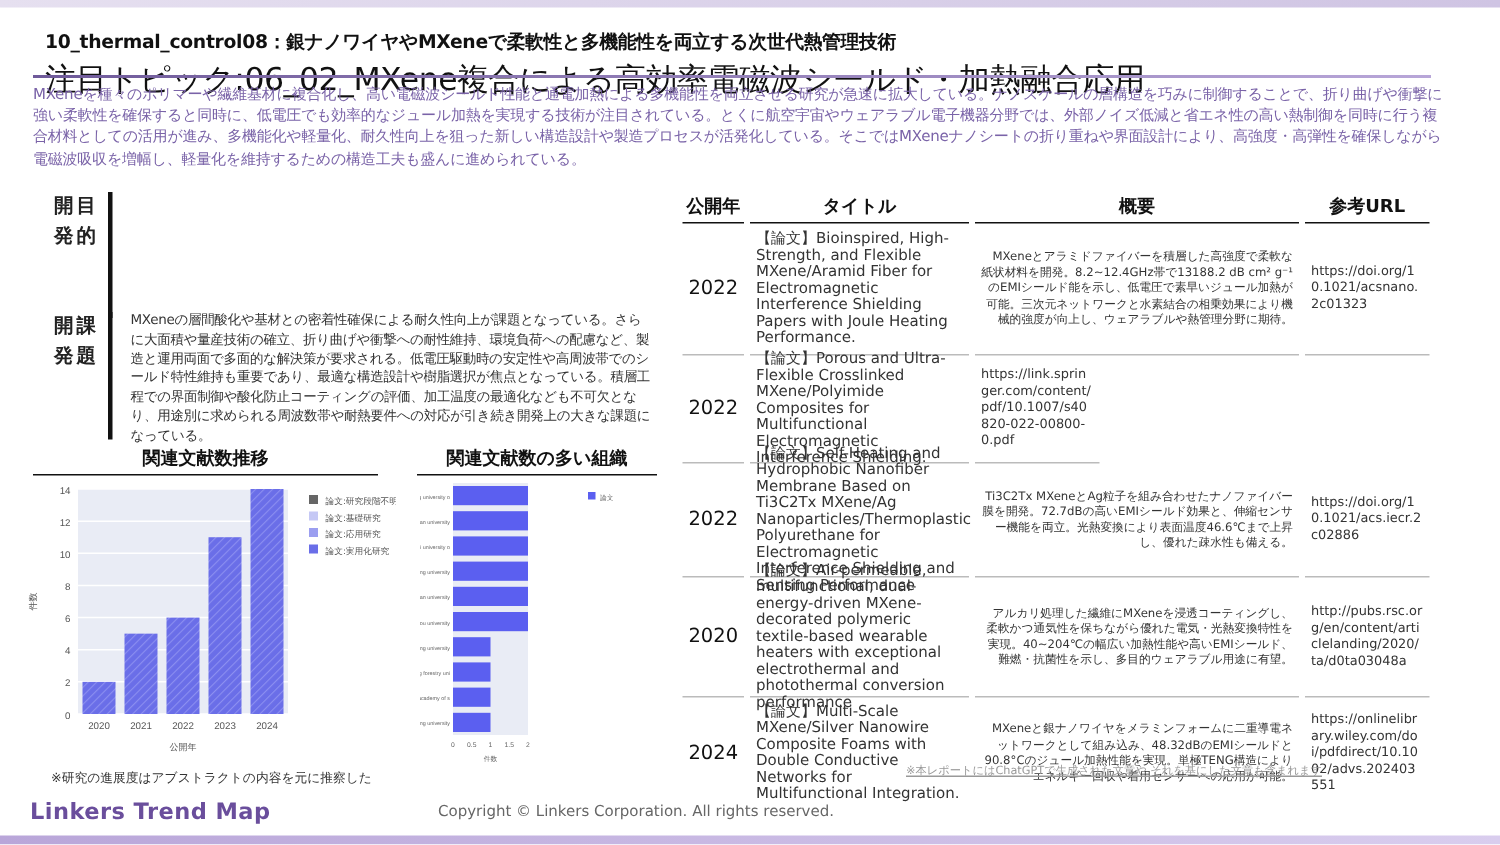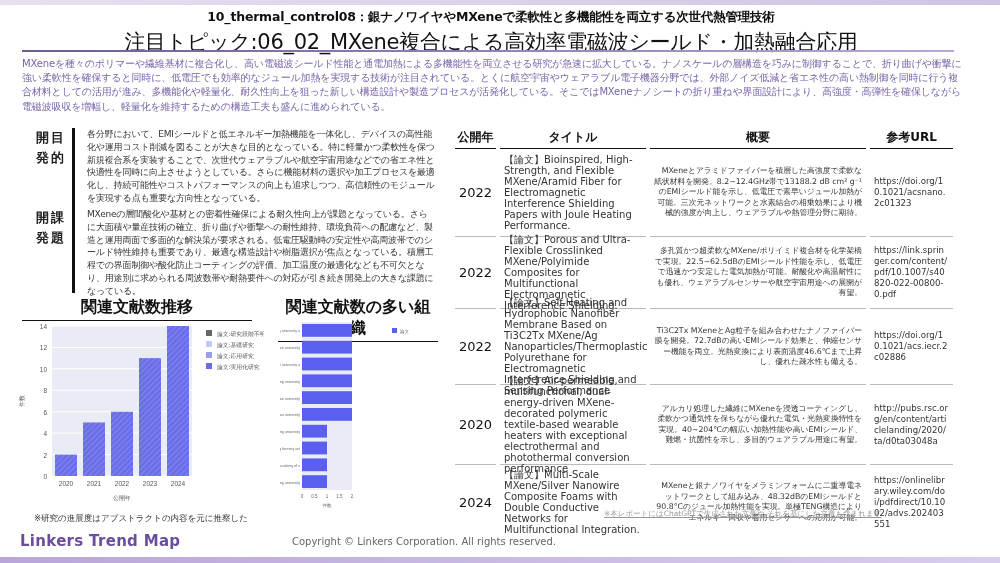--- a/index.html
+++ b/index.html
@@ -1,29 +1,29 @@
 <!DOCTYPE html>
 <html><head>
 <meta charset="utf-8">
 <style>
   * { box-sizing: border-box; margin: 0; padding: 0; }
   html, body { width: 1000px; height: 563px; overflow: hidden; background: #ffffff; }
   body { font-family: "DejaVu Sans", "Liberation Sans", sans-serif; color: #222; position: relative; }
   .top-band { position: absolute; left: 0; top: 0; width: 1000px; height: 5px; background: linear-gradient(90deg, #e6e0f0, #cfc4e3); }
   .bottom-band { position: absolute; left: 0; bottom: 0; width: 1000px; height: 6px; background: linear-gradient(90deg, #b9a6d9, #d9cdee); }
-  .header { position: absolute; left: 30px; top: 9px; width: 922px; text-align: center; }
+  .header { position: absolute; left: 30px; top: 20px; width: 922px; }
   .subtitle { font-size: 12.5px; font-weight: bold; color: #111; letter-spacing: -0.2px; white-space: nowrap; }
   .title { font-size: 21px; color: #111; margin-top: 2px; white-space: nowrap; letter-spacing: -0.3px; }
   .title-rule { position: absolute; left: 22px; top: 50px; width: 932px; height: 2px; background: linear-gradient(90deg, #6f5a9a, #b8a6d8); }
   .intro { position: absolute; left: 22px; top: 57px; width: 940px; font-size: 10px; line-height: 14.2px; color: #7a63a8; letter-spacing: -0.15px; }
   .block { position: absolute; left: 36px; width: 400px; display: flex; }
   .block-label { width: 30px; font-size: 13px; font-weight: bold; line-height: 20px; color: #222; display: flex; flex-direction: row; justify-content: center; }
   .block-bar { width: 3px; background: #111; margin: 0 12px 0 6px; }
   .block-text { flex: 1; font-size: 9px; line-height: 12.8px; color: #333; letter-spacing: -0.2px; }
-  .sec-title { position: absolute; font-size: 16px; font-weight: bold; text-align: center; color: #111; border-bottom: 1.5px solid #111; padding-bottom: 2px; }
+  .sec-title { position: absolute; font-size: 12px; font-weight: bold; text-align: center; color: #111; border-bottom: 1.5px solid #111; padding-bottom: 2px; }
   .chart-area { position: absolute; }
   .note { position: absolute; left: 34px; top: 513px; font-size: 8.5px; color: #333; }
   .logo { position: absolute; left: 20px; top: 532px; font-size: 15px; font-weight: bold; color: #6a4e9c; letter-spacing: 0.3px; }
   .copyright { position: absolute; left: 292px; top: 536px; font-size: 10px; color: #666; }
   .disclaimer { position: absolute; left: 604px; top: 509px; font-size: 7.5px; color: #999; text-decoration: underline; }
   .table { position: absolute; left: 455px; top: 127px; width: 518px; }
   .thead { display: flex; height: 22px; align-items: flex-end; }
   .th { font-size: 12px; font-weight: bold; text-align: center; border-bottom: 1.5px solid #111; padding-bottom: 2px; margin-right: 4px; color: #111; }
   .row { display: flex; align-items: center; }
   .cell { margin-right: 4px; border-bottom: 1px solid #bbb; align-self: stretch; display: flex; align-items: center; }
@@ -46,21 +46,20 @@
 <div class="title-rule"></div>
 
 <div class="intro">MXeneを種々のポリマーや繊維基材に複合化し、高い電磁波シールド性能と通電加熱による多機能性を両立させる研究が急速に拡大している。ナノスケールの層構造を巧みに制御することで、折り曲げや衝撃に強い柔軟性を確保すると同時に、低電圧でも効率的なジュール加熱を実現する技術が注目されている。とくに航空宇宙やウェアラブル電子機器分野では、外部ノイズ低減と省エネ性の高い熱制御を同時に行う複合材料としての活用が進み、多機能化や軽量化、耐久性向上を狙った新しい構造設計や製造プロセスが活発化している。そこではMXeneナノシートの折り重ねや界面設計により、高強度・高弾性を確保しながら電磁波吸収を増幅し、軽量化を維持するための構造工夫も盛んに進められている。</div>
 
 <div class="block" style="top:128px; height:84px;">
   <div class="block-label">
     <span>開発</span>
     <span>目的</span>
   </div>
   <div class="block-bar"></div>
-  <div class="block-text">各分野において、EMIシールドと低エネルギー加熱機能を一体化し、デバイスの高性能化や運用コスト削減を図ることが大きな目的となっている。特に軽量かつ柔軟性を保つ新規複合系を実装することで、次世代ウェアラブルや航空宇宙用途などでの省エネ性と快適性を同時に向上させようとしている。さらに機能材料の選択や加工プロセスを最適化し、持続可能性やコストパフォーマンスの向上も追求しつつ、高信頼性のモジュールを実現する点も重要な方向性となっている。</div>
 </div>
 
 <div class="block" style="top:208px; height:85px;">
   <div class="block-label">
     <span>開発</span>
     <span>課題</span>
   </div>
   <div class="block-bar"></div>
   <div class="block-text">MXeneの層間酸化や基材との密着性確保による耐久性向上が課題となっている。さらに大面積や量産技術の確立、折り曲げや衝撃への耐性維持、環境負荷への配慮など、製造と運用両面で多面的な解決策が要求される。低電圧駆動時の安定性や高周波帯でのシールド特性維持も重要であり、最適な構造設計や樹脂選択が焦点となっている。積層工程での界面制御や酸化防止コーティングの評価、加工温度の最適化なども不可欠となり、用途別に求められる周波数帯や耐熱要件への対応が引き続き開発上の大きな課題になっている。</div>
 </div>
@@ -157,21 +156,20 @@
   <div id="table-body">
       <div class="row" style="height: 88px;">
         <div class="cell c-year">2022</div>
         <div class="cell c-title">【論文】Bioinspired, High-Strength, and Flexible MXene/Aramid Fiber for Electromagnetic Interference Shielding Papers with Joule Heating Performance.</div>
         <div class="cell c-sum">MXeneとアラミドファイバーを積層した高強度で柔軟な紙状材料を開発。8.2~12.4GHz帯で13188.2 dB cm² g⁻¹のEMIシールド能を示し、低電圧で素早いジュール加熱が可能。三次元ネットワークと水素結合の相乗効果により機械的強度が向上し、ウェアラブルや熱管理分野に期待。</div>
         <div class="cell c-url">https://doi.org/10.1021/acsnano.2c01323</div>
       </div>
       <div class="row" style="height: 72px;">
         <div class="cell c-year">2022</div>
         <div class="cell c-title">【論文】Porous and Ultra-Flexible Crosslinked MXene/Polyimide Composites for Multifunctional Electromagnetic Interference Shielding.</div>
-        <div class="cell c-sum">多孔質かつ超柔軟なMXene/ポリイミド複合材を化学架橋で実現。22.5~62.5dBのEMIシールド性能を示し、低電圧で迅速かつ安定した電気加熱が可能。耐酸化や高温耐性にも優れ、ウェアラブルセンサーや航空宇宙用途への展開が有望。</div>
         <div class="cell c-url">https://link.springer.com/content/pdf/10.1007/s40820-022-00800-0.pdf</div>
       </div>
       <div class="row" style="height: 76px;">
         <div class="cell c-year">2022</div>
         <div class="cell c-title">【論文】Self-Heating and Hydrophobic Nanofiber Membrane Based on Ti3C2Tx MXene/Ag Nanoparticles/Thermoplastic Polyurethane for Electromagnetic Interference Shielding and Sensing Performance</div>
         <div class="cell c-sum">Ti3C2Tx MXeneとAg粒子を組み合わせたナノファイバー膜を開発。72.7dBの高いEMIシールド効果と、伸縮センサー機能を両立。光熱変換により表面温度46.6℃まで上昇し、優れた疎水性も備える。</div>
         <div class="cell c-url">https://doi.org/10.1021/acs.iecr.2c02886</div>
       </div>
       <div class="row" style="height: 80px;">
         <div class="cell c-year">2020</div>

